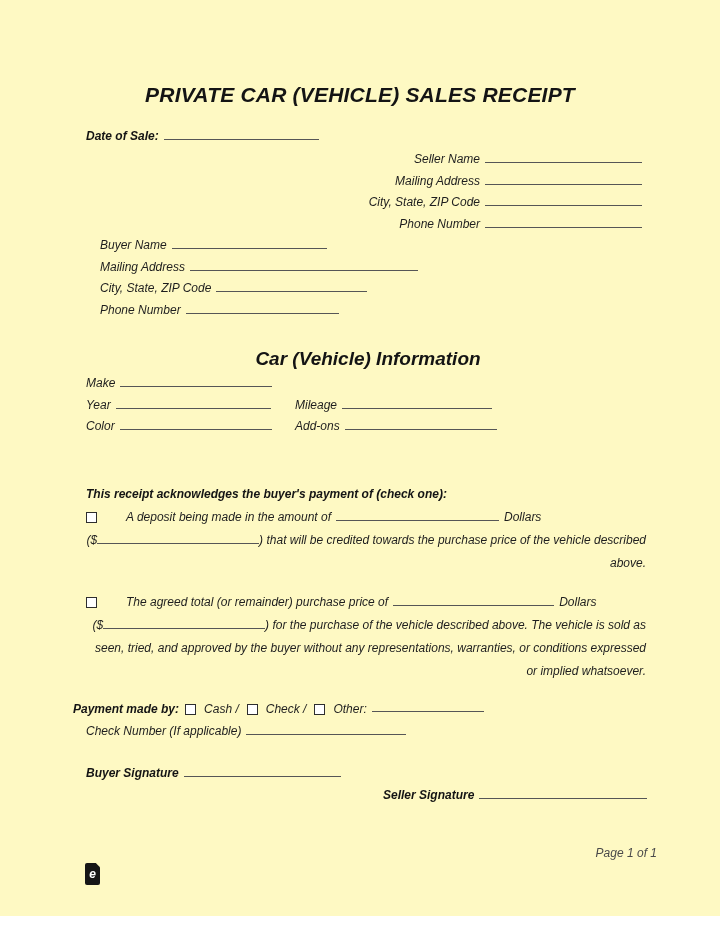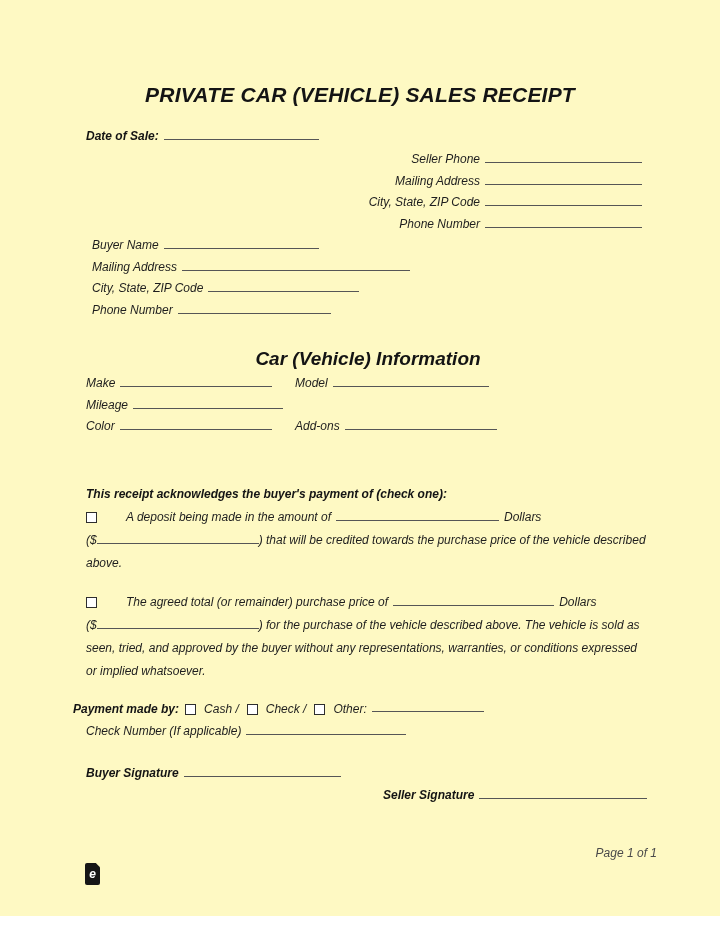--- a/index.html
+++ b/index.html
@@ -30,29 +30,29 @@
     display:inline-block;
     border-bottom:1px solid #565656;
     height:12px;
     vertical-align:baseline;
   }
   .gap5{margin-left:5px;}
   
   .seller-block{position:absolute;top:149px;left:86px;width:556px;}
   .seller-block .row{justify-content:flex-end;}
   
-  .buyer-block{position:absolute;top:235px;left:92px;width:556px;}
+  .buyer-block{position:absolute;top:235px;left:100px;width:556px;}
   
   .vgrid{position:absolute;top:373px;left:86px;width:556px;}
   .vgrid .vrow{display:flex;line-height:21.5px;}
   .vcell{display:flex;align-items:baseline;white-space:nowrap;}
   .vcell.left{width:209px;flex:none;}
   
   .ack-heading{position:absolute;top:483px;left:86px;width:560px;line-height:22px;}
-  .option{position:absolute;left:86px;width:560px;line-height:23px;}
+  .option{position:absolute;left:86px;width:560px;line-height:23px;text-align:right;}
   .opt-line1{display:flex;align-items:baseline;white-space:nowrap;}
   .opt-body{margin:0;}
   .checkbox{
     display:inline-block;width:9px;height:9px;flex:none;
     border:1.2px solid #2e2e2e;background:#fff;
     vertical-align:-1px;
   }
   .opt-line1 .checkbox{margin-right:29px;align-self:center;}
   
   .payment-row{position:absolute;top:699px;left:73px;display:flex;align-items:flex-start;white-space:nowrap;line-height:21.5px;}
@@ -83,21 +83,21 @@
 
   <h1 class="title">PRIVATE CAR (VEHICLE) SALES RECEIPT</h1>
 
   <div class="row abs" style="top:126px;left:86px;">
     <span class="bold">Date of Sale:</span>
     <span class="line w155 gap5"></span>
   </div>
 
   <div class="seller-block">
     <div class="row">
-      <span>Seller Phone</span>
+      <span>Seller Name</span>
       <span class="line w157 gap5"></span>
     </div>
     <div class="row">
       <span>Mailing Address</span>
       <span class="line w157 gap5"></span>
     </div>
     <div class="row">
       <span>City, State, ZIP Code</span>
       <span class="line w157 gap5"></span>
     </div>
@@ -127,26 +127,26 @@
   </div>
 
   <h2 class="subheading">Car (Vehicle) Information</h2>
 
   <div class="vgrid">
     <div class="vrow">
       <div class="vcell left">
         <span>Make</span>
         <span class="line w152 gap5"></span>
       </div>
-      <div class="vcell">
-        <span>Model</span>
-        <span class="line w156 gap5"></span>
-      </div>
     </div>
     <div class="vrow">
+      <div class="vcell left">
+        <span>Year</span>
+        <span class="line w155 gap5"></span>
+      </div>
       <div class="vcell">
         <span>Mileage</span>
         <span class="line w150 gap5"></span>
       </div>
     </div>
     <div class="vrow">
       <div class="vcell left">
         <span>Color</span>
         <span class="line w152 gap5"></span>
       </div>

